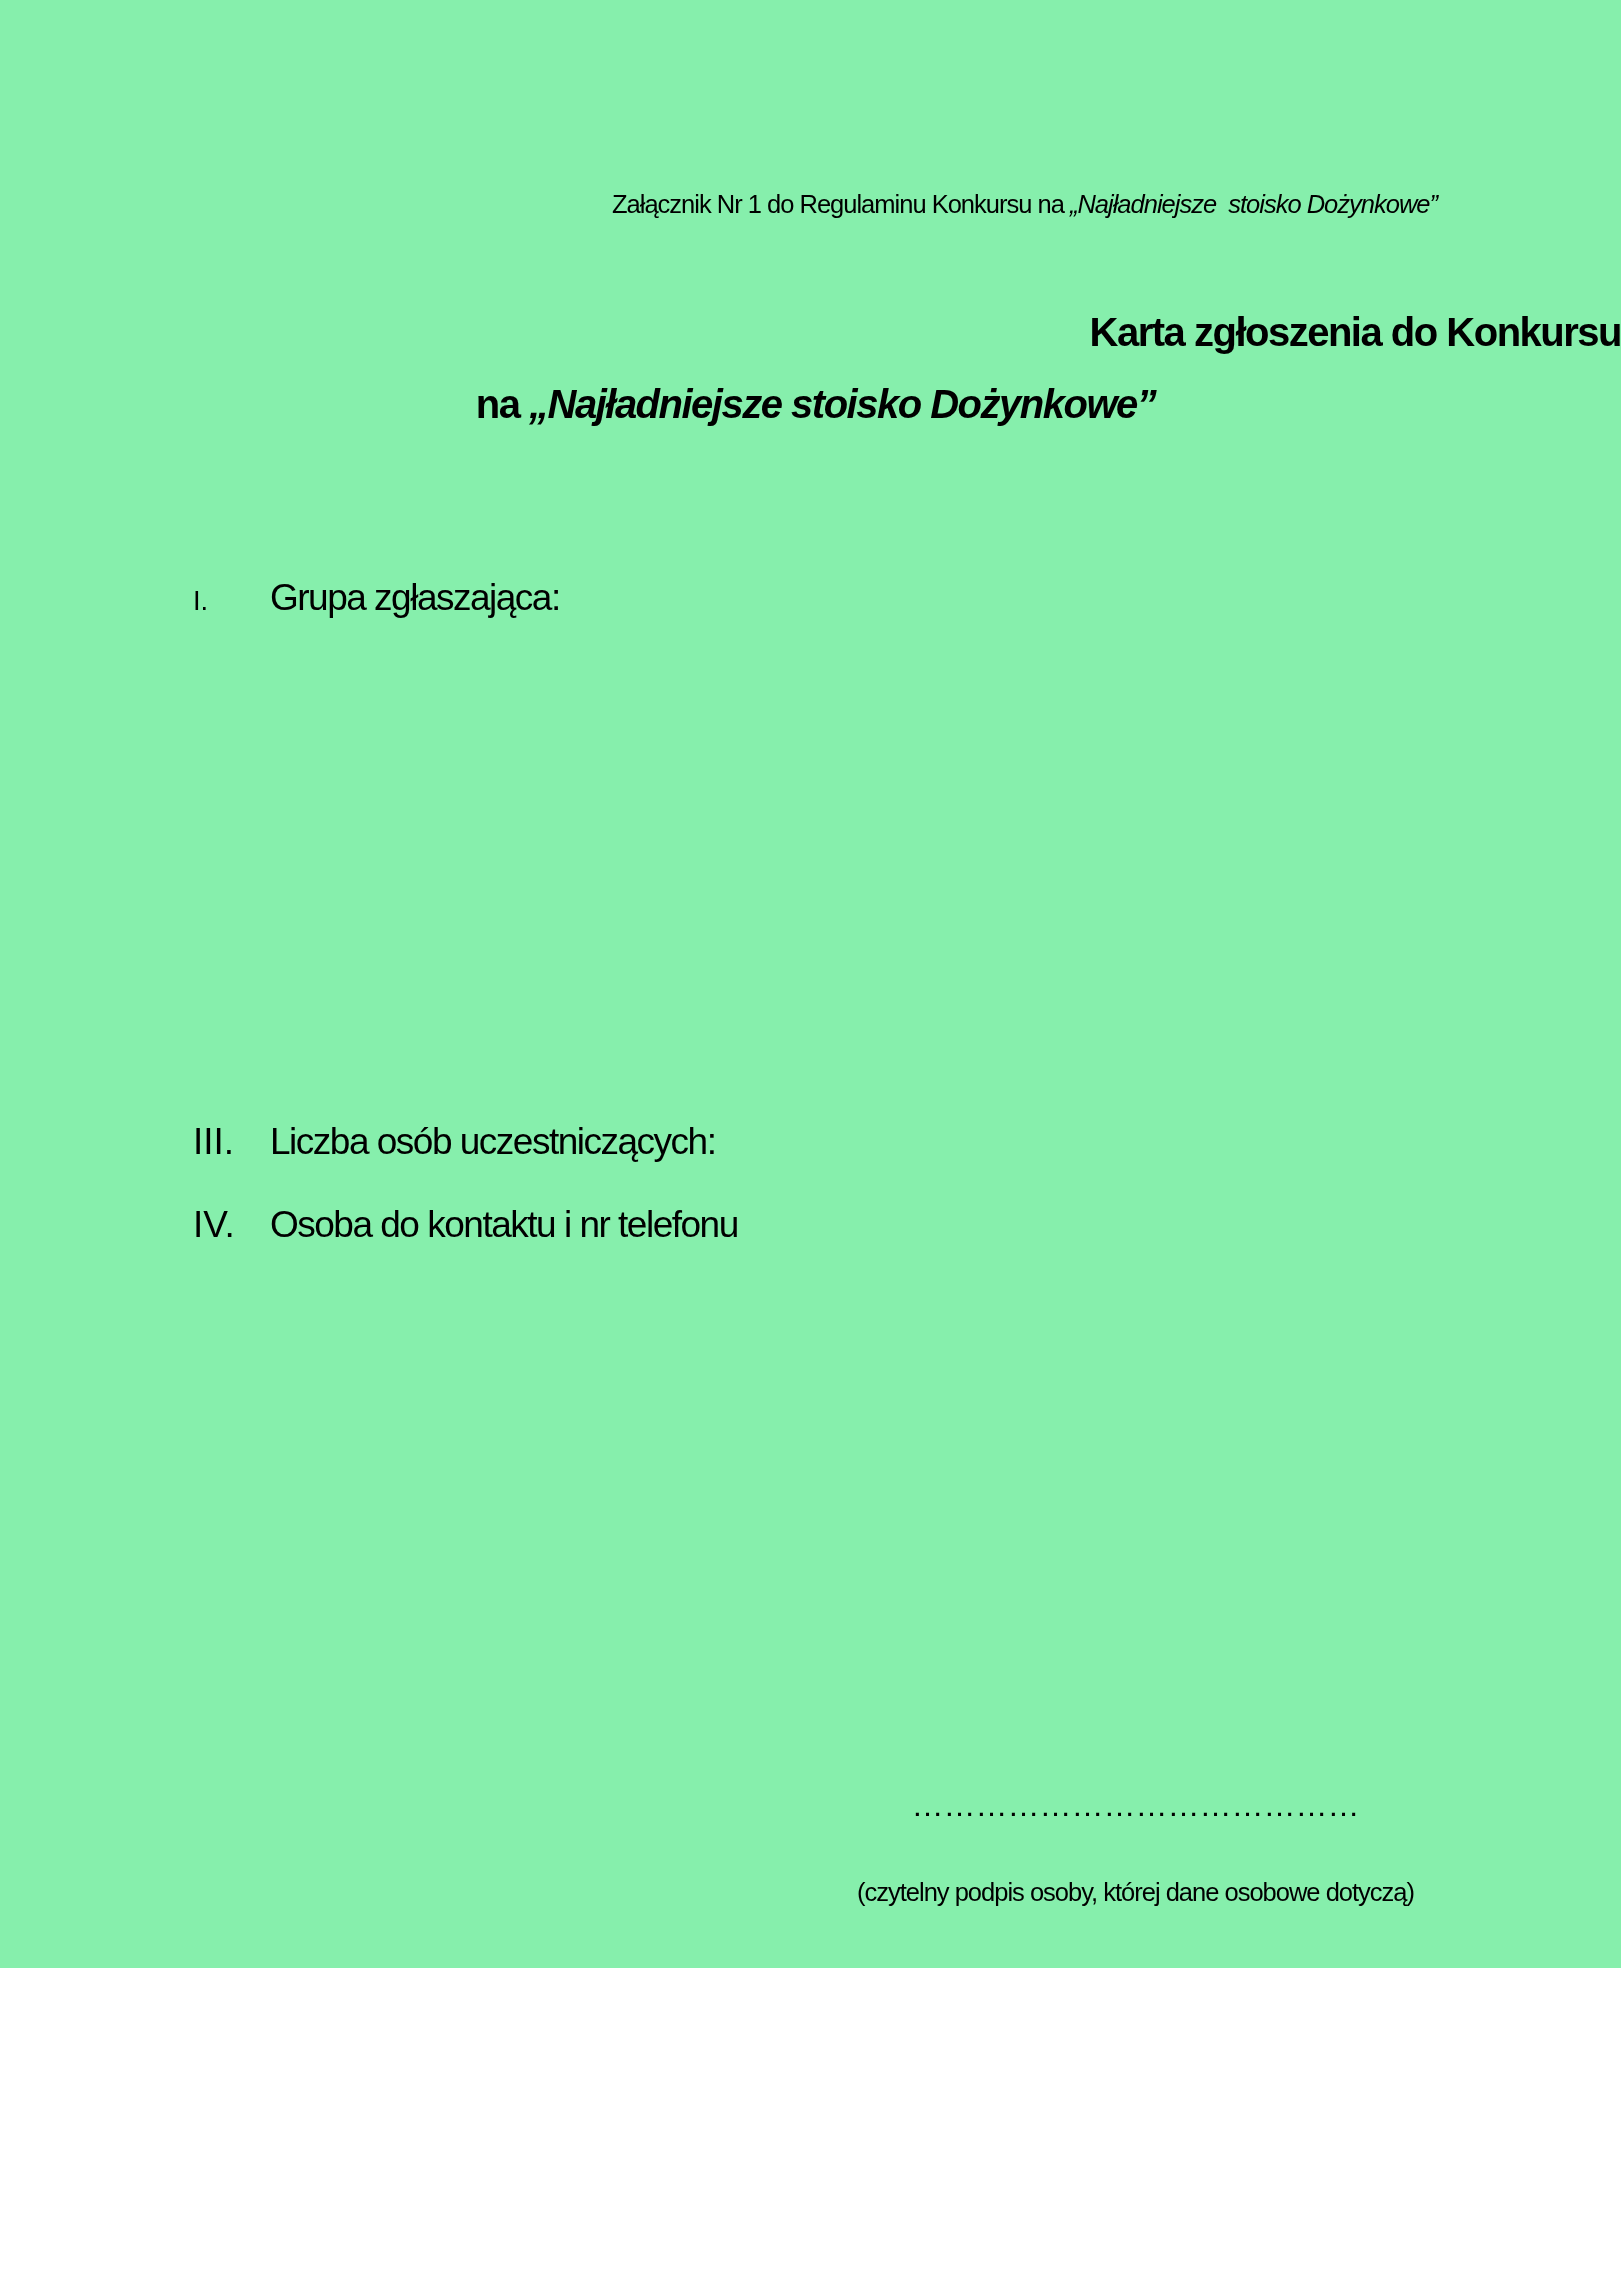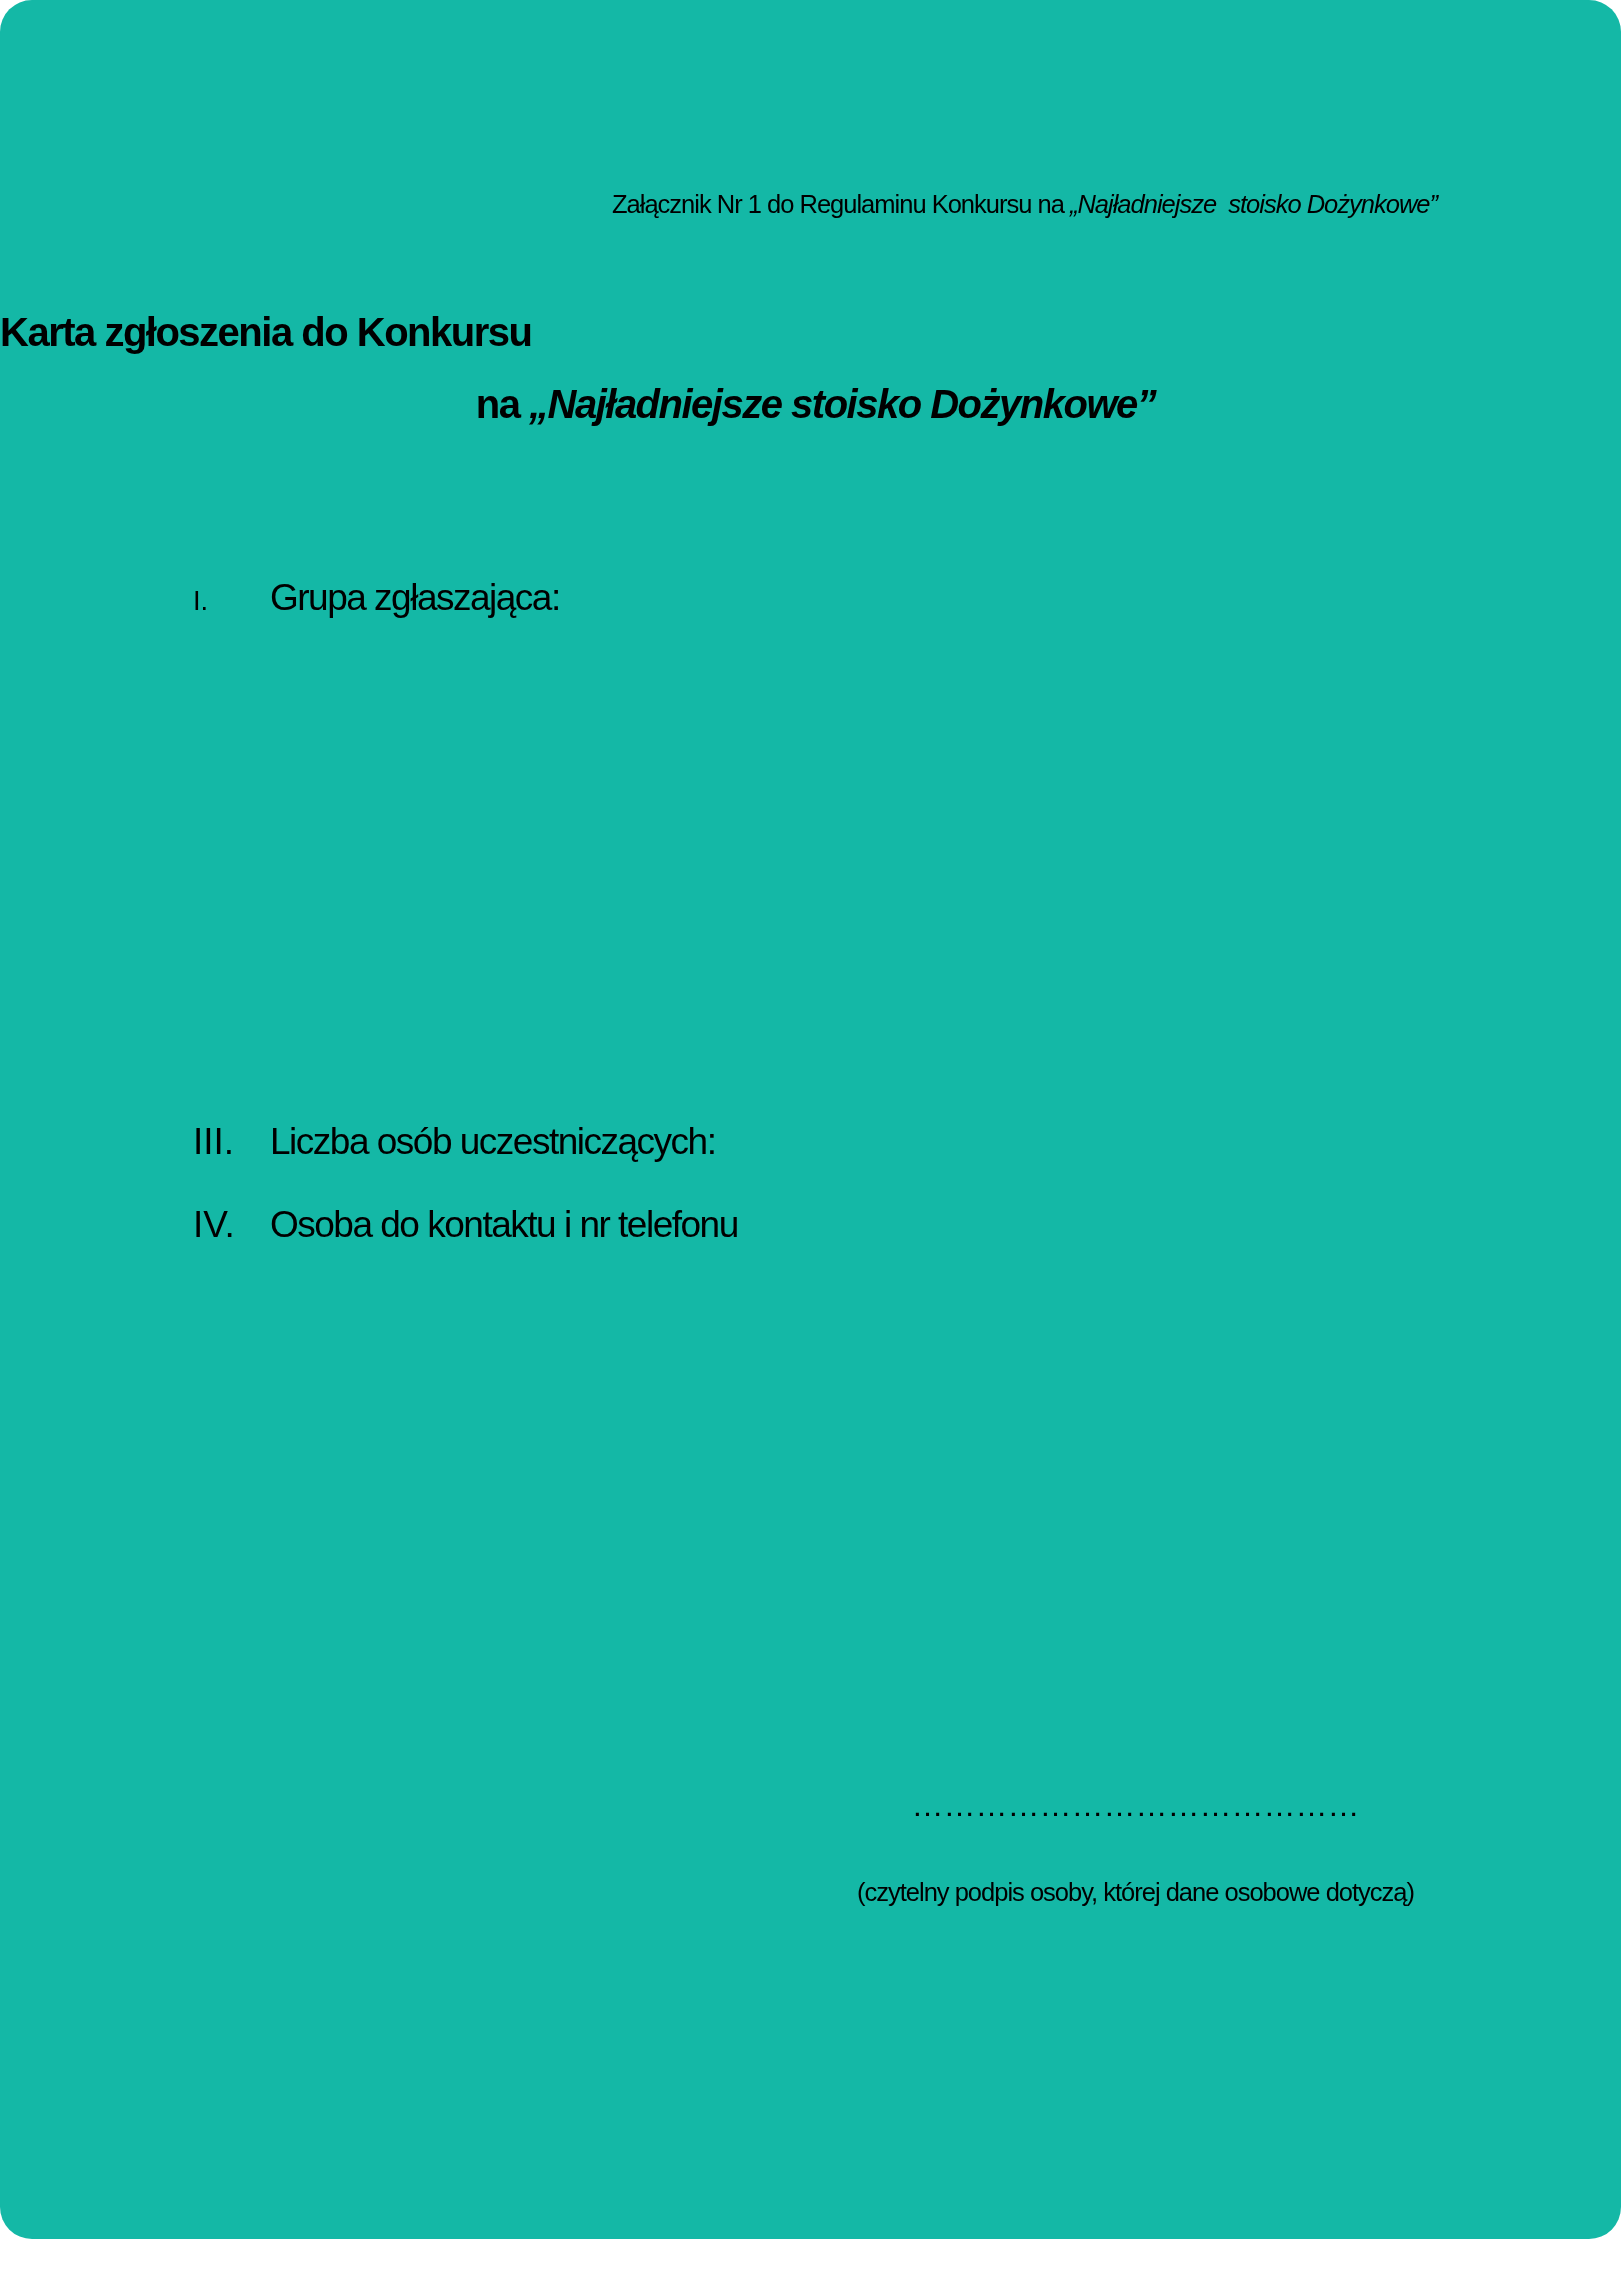--- a/index.html
+++ b/index.html
@@ -3,46 +3,45 @@
 <meta charset="utf-8">
 <style>
   html, body {
     margin: 0;
     padding: 0;
     background: #ffffff;
   }
   .page {
     position: relative;
     width: 1621px;
-    height: 2239px;
-    background: #14b8a6;
+    height: 1968px;
+    background: #86efac;
     color: #000000;
     font-family: "Liberation Sans", sans-serif;
     overflow: hidden;
-    border-radius: 32px;
   }
   .attachment-note {
     position: absolute;
     top: 189px;
     left: 0;
     right: 184px;
     text-align: right;
     font-size: 25.5px;
     letter-spacing: -1px;
     line-height: 1.2;
     white-space: nowrap;
   }
   .italic { font-style: italic; }
   .pre { white-space: pre; }
   .doc-title {
     position: absolute;
     top: 308px;
     left: 0;
     width: 100%;
-    text-align: left;
+    text-align: right;
     font-size: 40px;
     font-weight: bold;
     letter-spacing: -1.5px;
     line-height: 1.2;
     margin: 0;
   }
   .doc-subtitle {
     position: absolute;
     top: 375px;
     left: 0;

